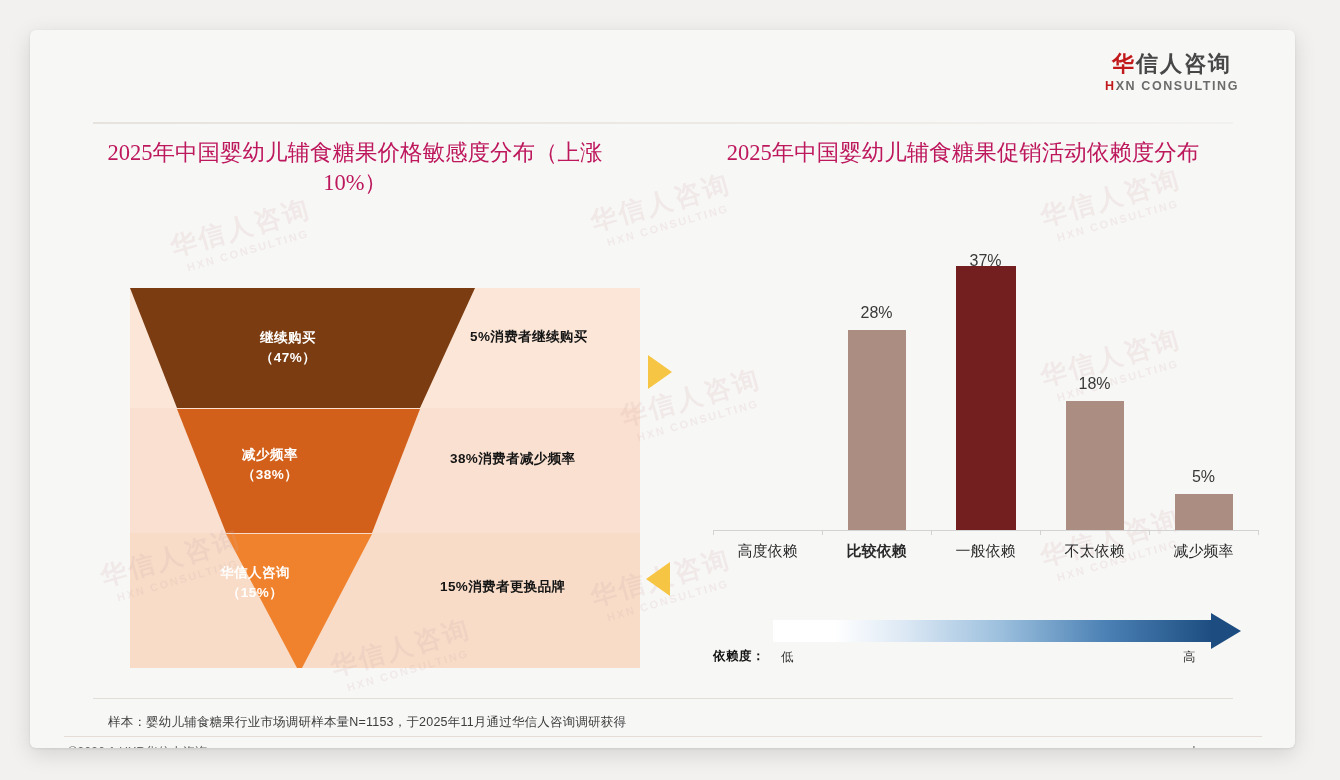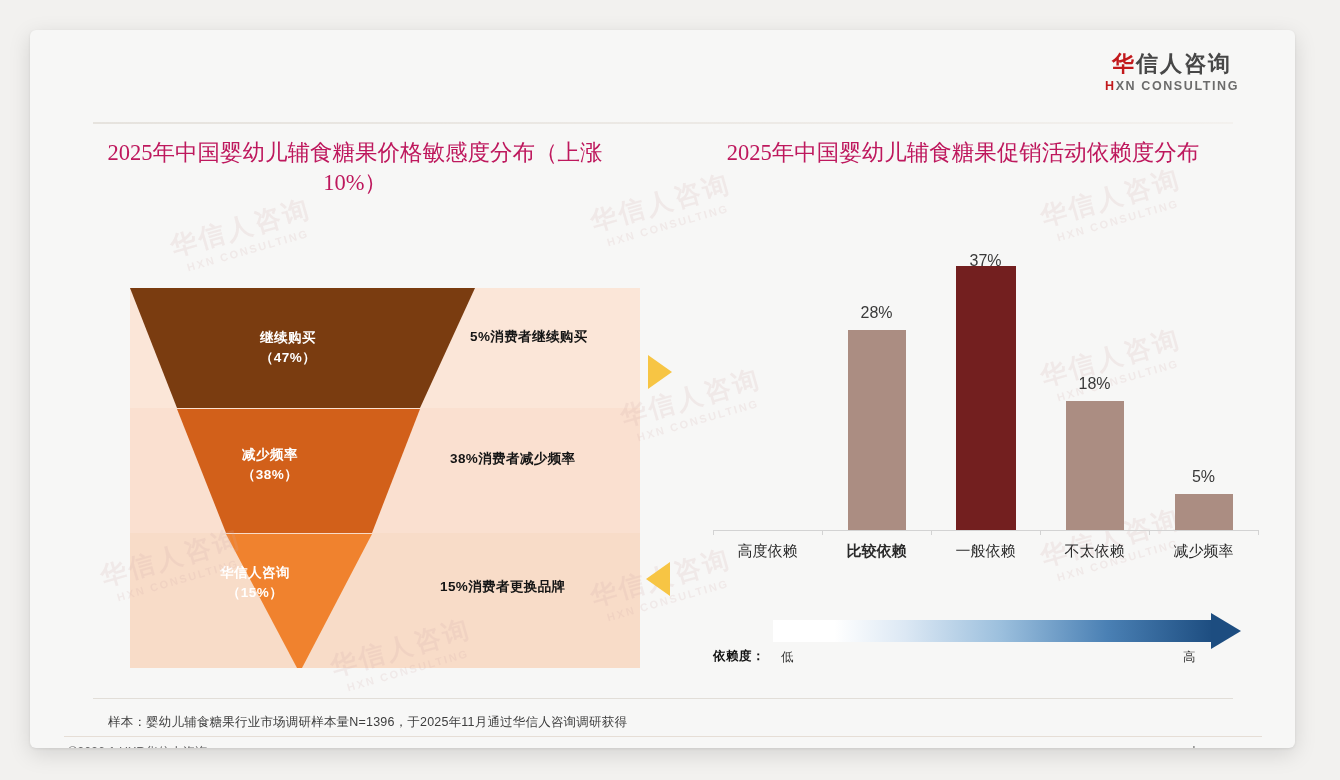--- a/index.html
+++ b/index.html
@@ -275,18 +275,18 @@
     <div class="legend">
       <div class="grad-bar"></div>
       <div class="grad-head"></div>
       <div class="leg-title">依赖度：</div>
       <div class="leg-low">低</div>
       <div class="leg-high">高</div>
     </div>
   </div>
 
   <div class="sample-rule"></div>
-  <div class="sample">样本：婴幼儿辅食糖果行业市场调研样本量N=1396，于2025年11月通过华信人咨询调研获得</div>
+  <div class="sample">样本：婴幼儿辅食糖果行业市场调研样本量N=1153，于2025年11月通过华信人咨询调研获得</div>
   <div class="foot-rule"></div>
   <div class="copy">©2026.1 HXR华信人咨询</div>
   <div class="site">www.hxrcon.com</div>
 
 </div>
 
 </body></html>

